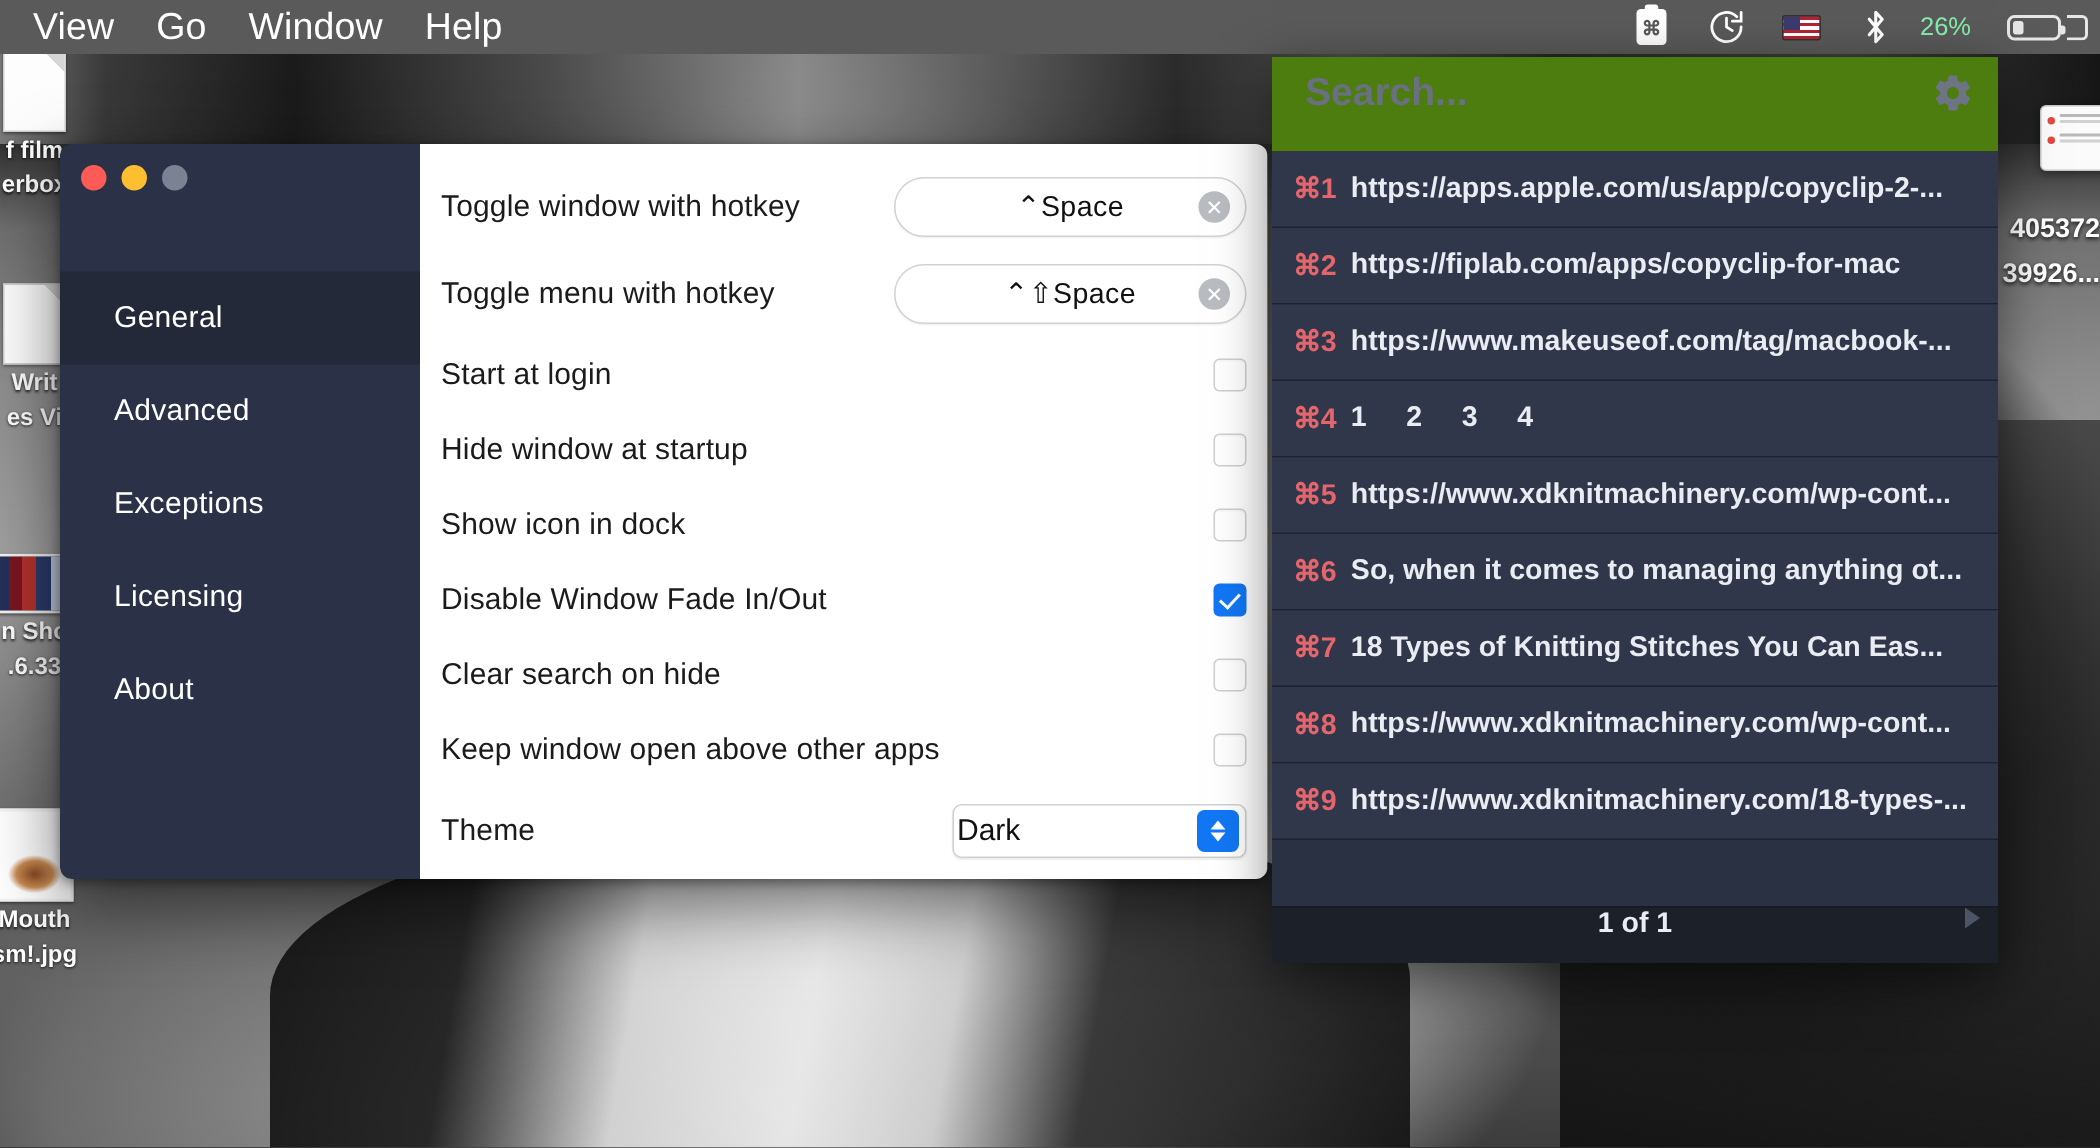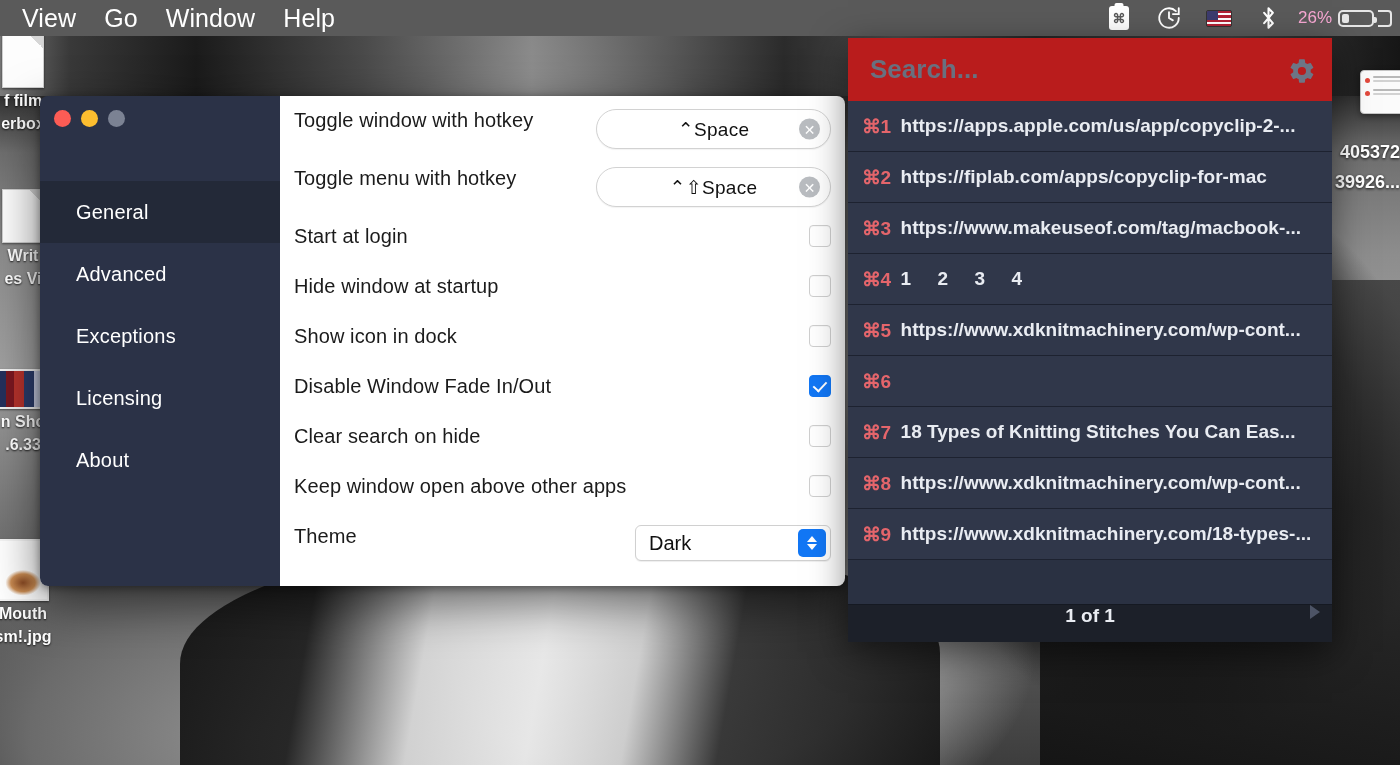--- a/index.html
+++ b/index.html
@@ -58,21 +58,21 @@
   .mb-icon { display: flex; align-items: center; justify-content: center; width: 50px; height: 36px; }
   .clipboard-icon {
     width: 20px; height: 24px; background: #fff; border-radius: 3px;
     position: relative; display: flex; align-items: center; justify-content: center;
     color: #5a5a5a; font-size: 13px; font-weight: bold;
   }
   .clipboard-icon::before {
     content: ""; position: absolute; top: -3px; left: 50%; transform: translateX(-50%);
     width: 9px; height: 5px; background: #fff; border-radius: 2px;
   }
-  .battery-pct { font-size: 17px; color: #f9a8d4; margin-right: 6px; }
+  .battery-pct { font-size: 17px; color: #86efac; margin-right: 24px; }
   .battery-shell {
     width: 36px; height: 17px; border: 2px solid #e6e6e6; border-radius: 5px;
     position: relative; display: flex; align-items: center; padding: 2px;
   }
   .battery-shell::after {
     content: ""; position: absolute; right: -5px; top: 5px; width: 3px; height: 6px;
     background: #e6e6e6; border-radius: 0 2px 2px 0;
   }
   .battery-fill { height: 100%; width: 26%; background: #e6e6e6; border-radius: 2px; }
   .flag {
@@ -146,21 +146,21 @@
   .nav-item {
     height: 62px; display: flex; align-items: center; padding-left: 36px;
     color: #ffffff; font-size: 20px; letter-spacing: .2px;
   }
   .nav-item.active { background: #232938; margin-top: 40px; }
 
   .prefs-main {
     flex: 1; background: #ffffff; position: relative; padding: 0 0 0 0;
   }
   .pref-row {
-    display: flex; height: 50px; padding: 0 14px 0 14px;
+    display: flex; align-items: center; height: 50px; padding: 0 14px 0 14px;
   }
   .pref-row .lbl { font-size: 20px; color: #1b1b1b; flex: 1; letter-spacing: .1px; }
   .hotkey-row { height: 58px; }
   .hotkey-field {
     width: 235px; height: 40px; border: 1px solid #d2d2d2; border-radius: 20px;
     background: #fff; display: flex; align-items: center; justify-content: center;
     position: relative; box-shadow: 0 1px 1px rgba(0,0,0,.05);
   }
   .hotkey-text { font-size: 19px; color: #111; letter-spacing: .3px; }
   .hotkey-clear {
@@ -177,40 +177,40 @@
     background: #1277f5; border-color: #1277f5;
     display: flex; align-items: center; justify-content: center;
   }
   .cb.checked::after {
     content: ""; width: 6px; height: 11px; border: solid #fff;
     border-width: 0 2.6px 2.6px 0; transform: rotate(43deg) translate(-1px,-1px);
   }
   .theme-row { height: 58px; }
   .select-box {
     width: 196px; height: 36px; border: 1px solid #d0d0d0; border-radius: 6px;
-    background: #fff; display: flex; align-items: center; padding-left: 13px;
+    background: #fff; display: flex; align-items: center; padding-left: 2px;
     position: relative; box-shadow: 0 1px 1px rgba(0,0,0,.07);
   }
   .select-val { font-size: 20px; color: #111; }
   .select-arrows {
     position: absolute; right: 4px; top: 3px; width: 28px; height: 28px;
     background: #1277f5; border-radius: 5px; display: flex; flex-direction: column;
     align-items: center; justify-content: center; gap: 2px;
   }
   .tri-up { width: 0; height: 0; border-left: 5px solid transparent; border-right: 5px solid transparent; border-bottom: 6px solid #fff; }
   .tri-down { width: 0; height: 0; border-left: 5px solid transparent; border-right: 5px solid transparent; border-top: 6px solid #fff; }
 
   
   .clip {
     position: absolute; left: 848px; top: 38px; width: 484px; height: 604px;
     background: #262c3a; box-shadow: 0 10px 34px rgba(0,0,0,.5);
     display: flex; flex-direction: column; overflow: hidden;
   }
   .clip-header {
-    height: 63px; background: #b91c1c; display: flex; align-items: flex-end;
+    height: 63px; background: #4d7c0f; display: flex; align-items: center;
     padding: 0 16px 16px 22px; flex: none;
   }
   .clip-search {
     flex: 1; background: transparent; border: none; outline: none;
     font-family: "Liberation Sans", sans-serif;
     font-size: 26px; font-weight: bold; color: #e6e9ef;
   }
   .clip-search::placeholder { color: #69707f; }
   .gear {
     width: 28px; height: 28px; flex: none; color: #6d7585;
@@ -440,20 +440,21 @@
       <div class="clip-row">
         <span class="clip-key">⌘4</span>
         <span class="clip-text">1     2     3     4</span>
       </div>
       <div class="clip-row">
         <span class="clip-key">⌘5</span>
         <span class="clip-text">https://www.xdknitmachinery.com/wp-cont...</span>
       </div>
       <div class="clip-row">
         <span class="clip-key">⌘6</span>
+        <span class="clip-text">So, when it comes to managing anything ot...</span>
       </div>
       <div class="clip-row">
         <span class="clip-key">⌘7</span>
         <span class="clip-text">18 Types of Knitting Stitches You Can Eas...</span>
       </div>
       <div class="clip-row">
         <span class="clip-key">⌘8</span>
         <span class="clip-text">https://www.xdknitmachinery.com/wp-cont...</span>
       </div>
       <div class="clip-row">

